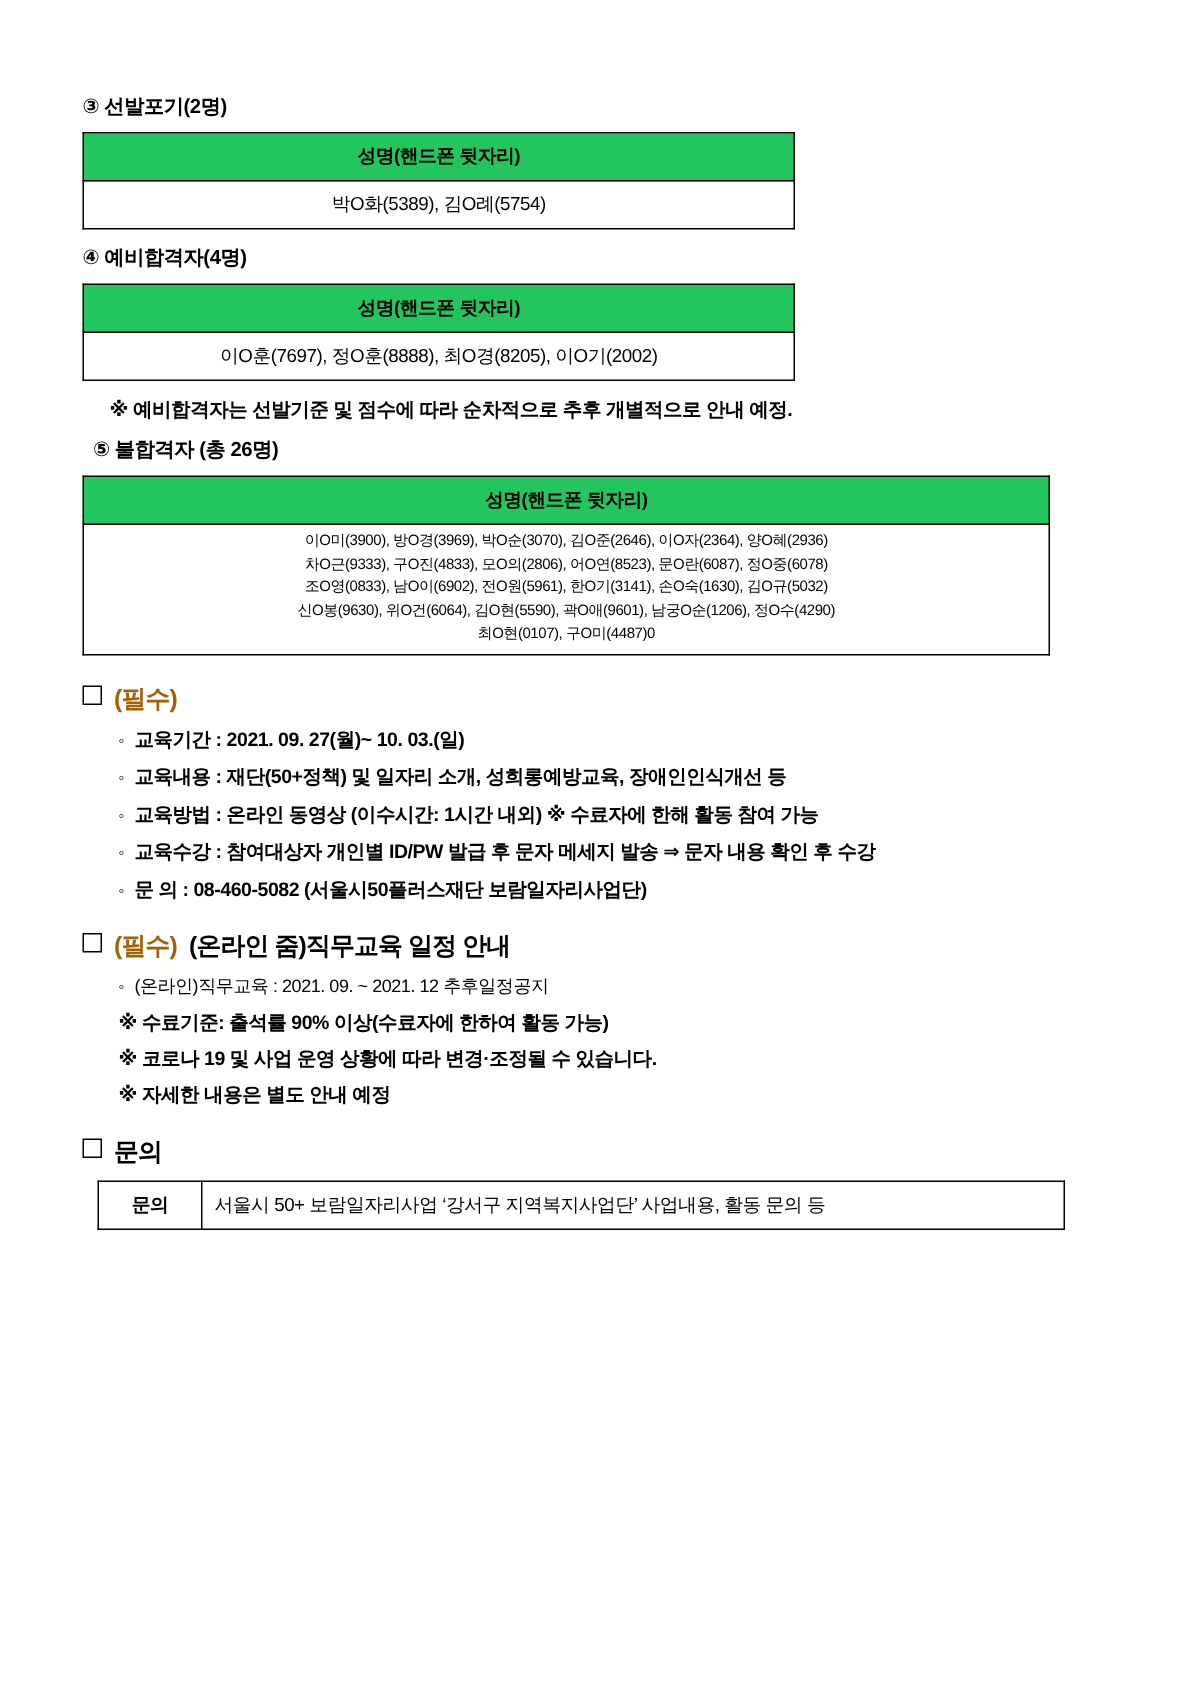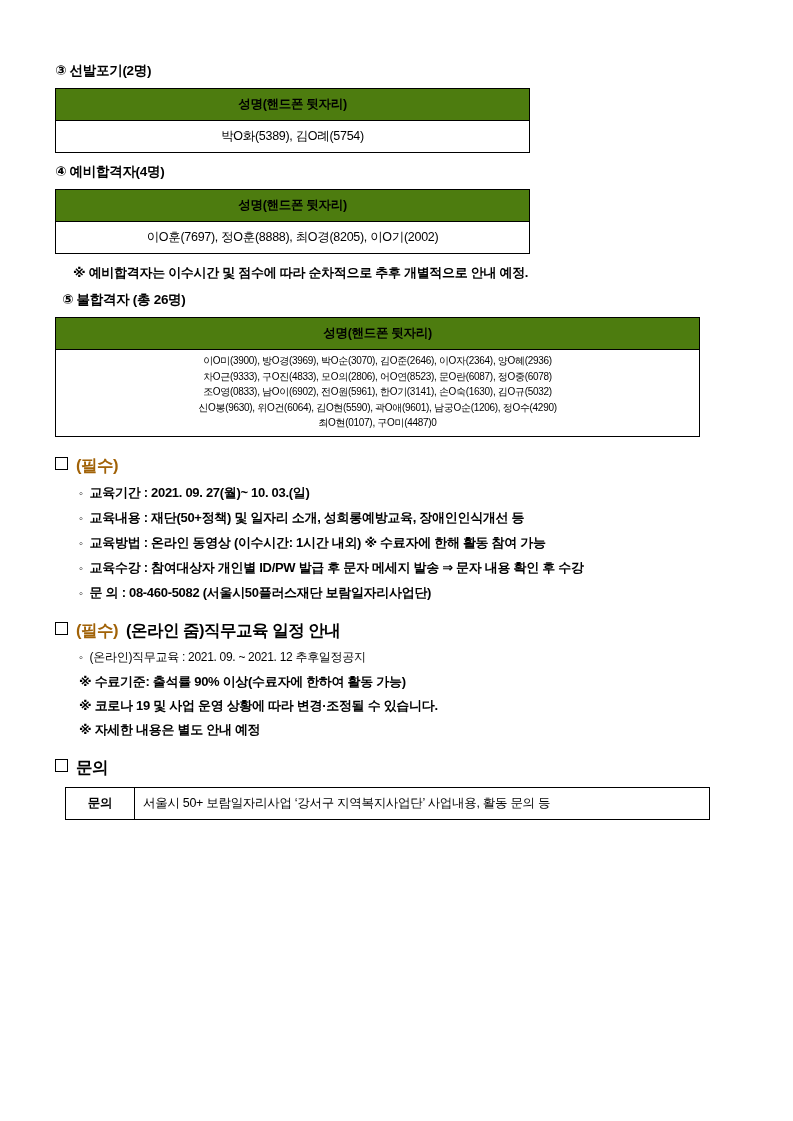--- a/index.html
+++ b/index.html
@@ -45,21 +45,21 @@
     border-collapse: collapse;
     margin: 0 0 10px 0;
     table-layout: fixed;
   }
   table.list th, table.list td {
     border: 1px solid #000000;
     text-align: center;
     letter-spacing: -0.3px;
   }
   table.list th {
-    background: #4d7c0f;
+    background: #22c55e;
     font-size: 12.5px;
     font-weight: bold;
     padding: 7px 4px;
   }
   table.list td {
     font-size: 12.5px;
     padding: 7px 4px;
     font-weight: normal;
   }
   .t1 { width: 475px; margin-left: 7px; }
@@ -173,21 +173,21 @@
     <table class="list t2">
       <tbody>
           <tr>
         <th>성명(핸드폰 뒷자리)</th>
       </tr>
       <tr>
         <td>이O훈(7697),  정O훈(8888),  최O경(8205), 이O기(2002)</td>
       </tr>
     </tbody>
       </table>
-    <div class="note">※ 예비합격자는 이수시간 및 점수에 따라 순차적으로 추후 개별적으로 안내 예정.</div>
+    <div class="note">※ 예비합격자는 선발기준 및 점수에 따라 순차적으로 추후 개별적으로 안내 예정.</div>
 
     <div class="sec-label indent">⑤ 불합격자 (총 26명)</div>
     <table class="list t3">
       <tbody>
           <tr>
         <th>성명(핸드폰 뒷자리)</th>
       </tr>
       <tr>
         <td class="rows">
           <div>이O미(3900), 방O경(3969), 박O순(3070), 김O준(2646), 이O자(2364), 양O혜(2936)</div>

